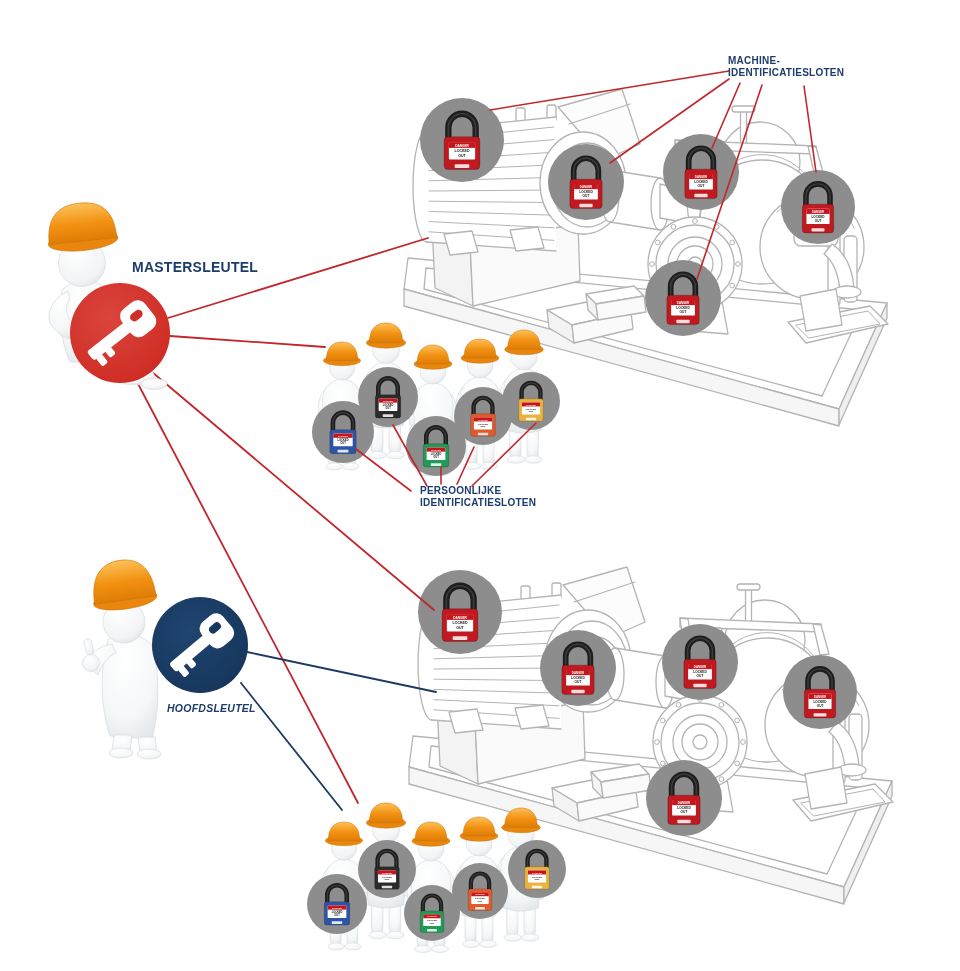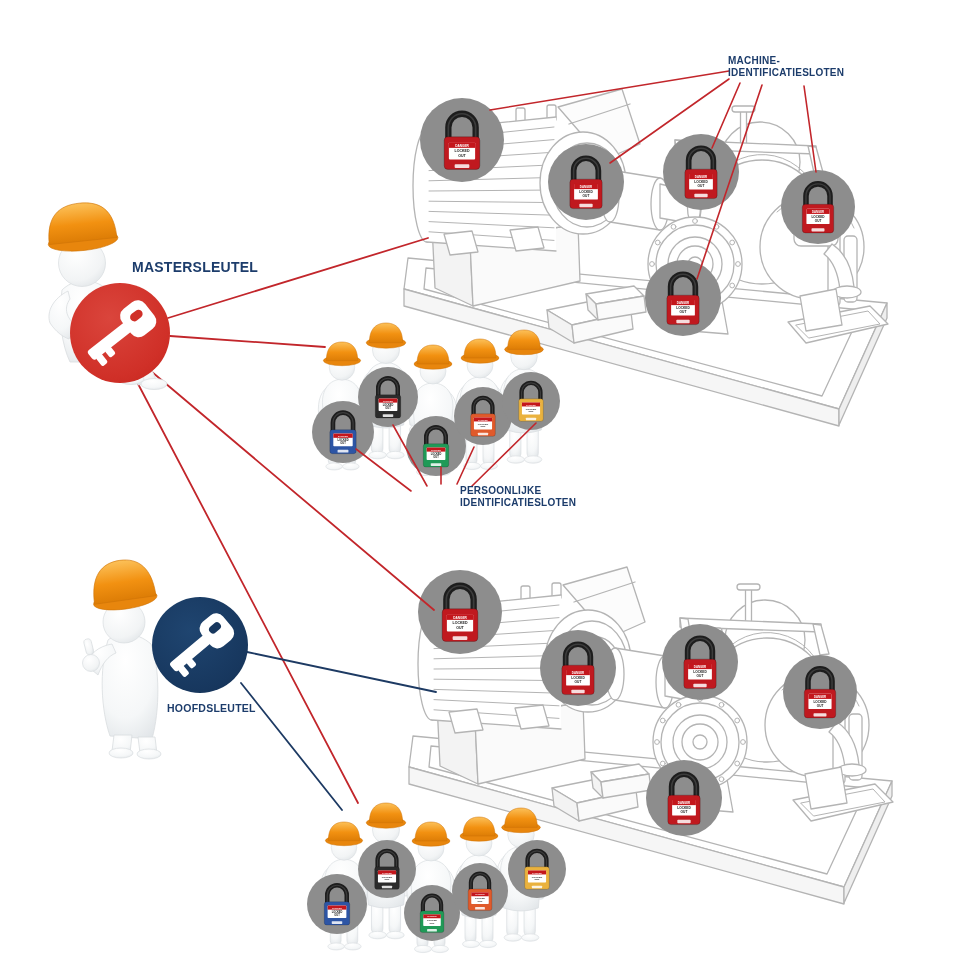--- a/index.html
+++ b/index.html
@@ -463,19 +463,19 @@
       </g>
     </svg>
 
   <div class="lbl" id="lbl-master" style="color: rgb(28, 60, 107);">MASTERSLEUTEL</div>
 
   <div class="lbl" id="lbl-machine" style="color: rgb(28, 60, 107);">
     <div>MACHINE-</div>
     <div>IDENTIFICATIESLOTEN</div>
   </div>
 
-  <div class="lbl" id="lbl-personal" style="color: rgb(28, 60, 107); margin-left: 40px;">
+  <div class="lbl" id="lbl-personal" style="color: rgb(28, 60, 107);">
     <div>PERSOONLIJKE</div>
     <div>IDENTIFICATIESLOTEN</div>
   </div>
 
-  <div class="lbl" id="lbl-hoofd" style="color: rgb(28, 60, 107);">HOOFDSLEUTEL</div>
+  <div class="lbl" id="lbl-hoofd" style="color: rgb(28, 60, 107); font-style: italic;">HOOFDSLEUTEL</div>
 </div>
 
 </body></html>

